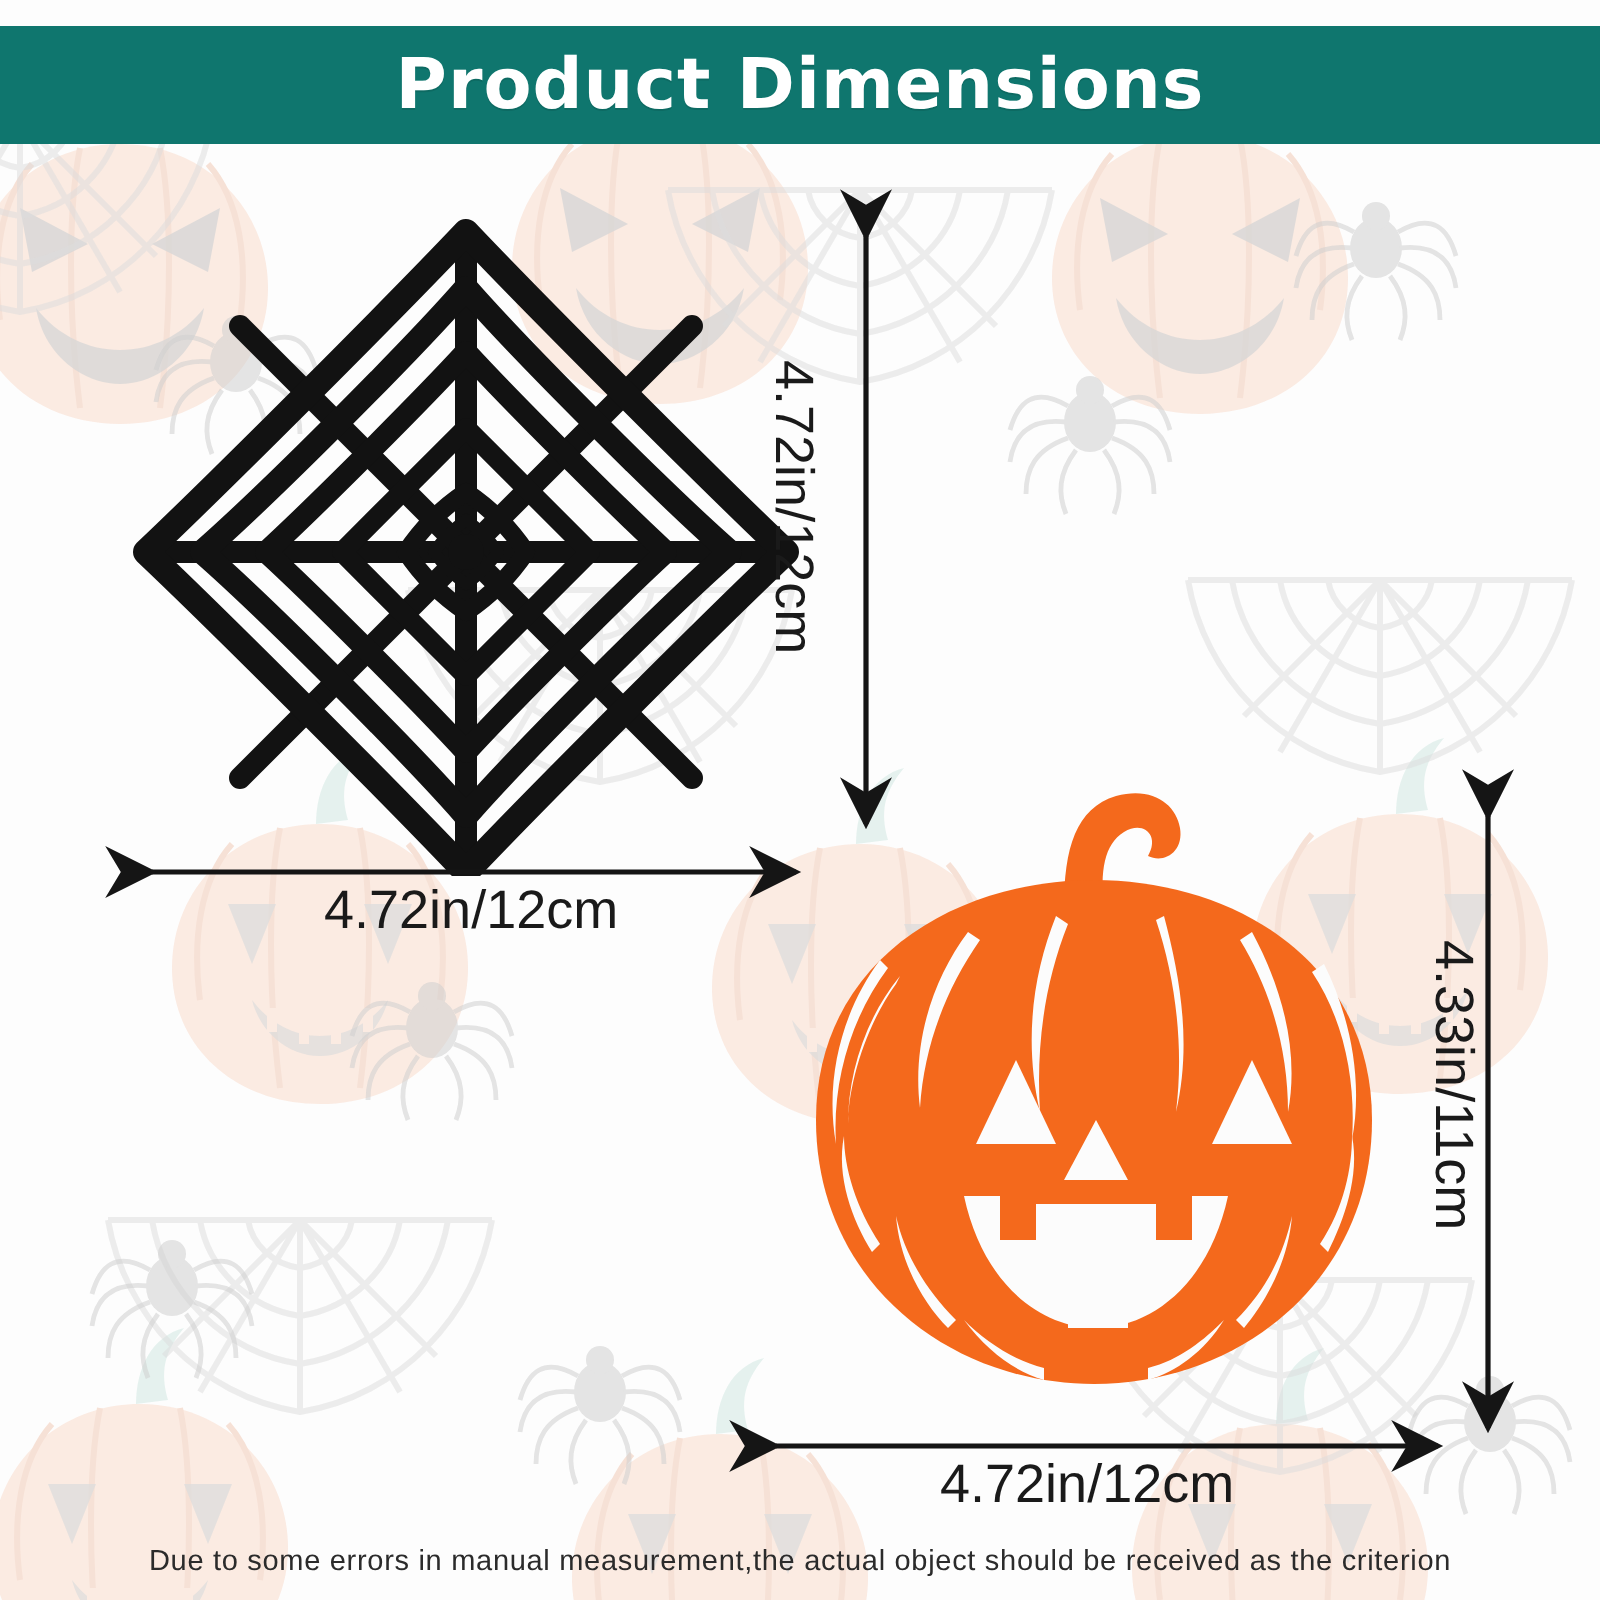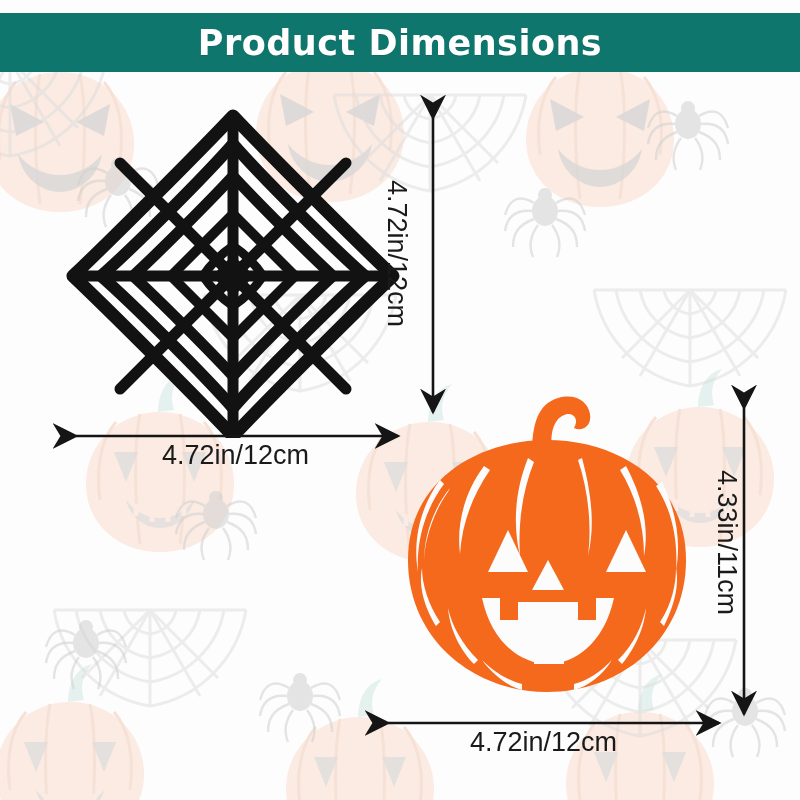--- a/index.html
+++ b/index.html
@@ -247,14 +247,17 @@
         <line x1="744" y1="408" x2="744" y2="714"></line>
       </g>
     </svg>
 
     <div class="dimlabel" id="label-web-h">4.72in/12cm</div>
     <div class="dimlabel" id="label-web-v">4.72in/12cm</div>
     <div class="dimlabel" id="label-pump-h">4.72in/12cm</div>
     <div class="dimlabel" id="label-pump-v">4.33in/11cm</div>
   </div>
 
+  <div id="footer">
+    <span id="footer-text">Due to some errors in manual measurement,the actual object should be received as the criterion</span>
+  </div>
 
 </div>
 
 </body></html>

